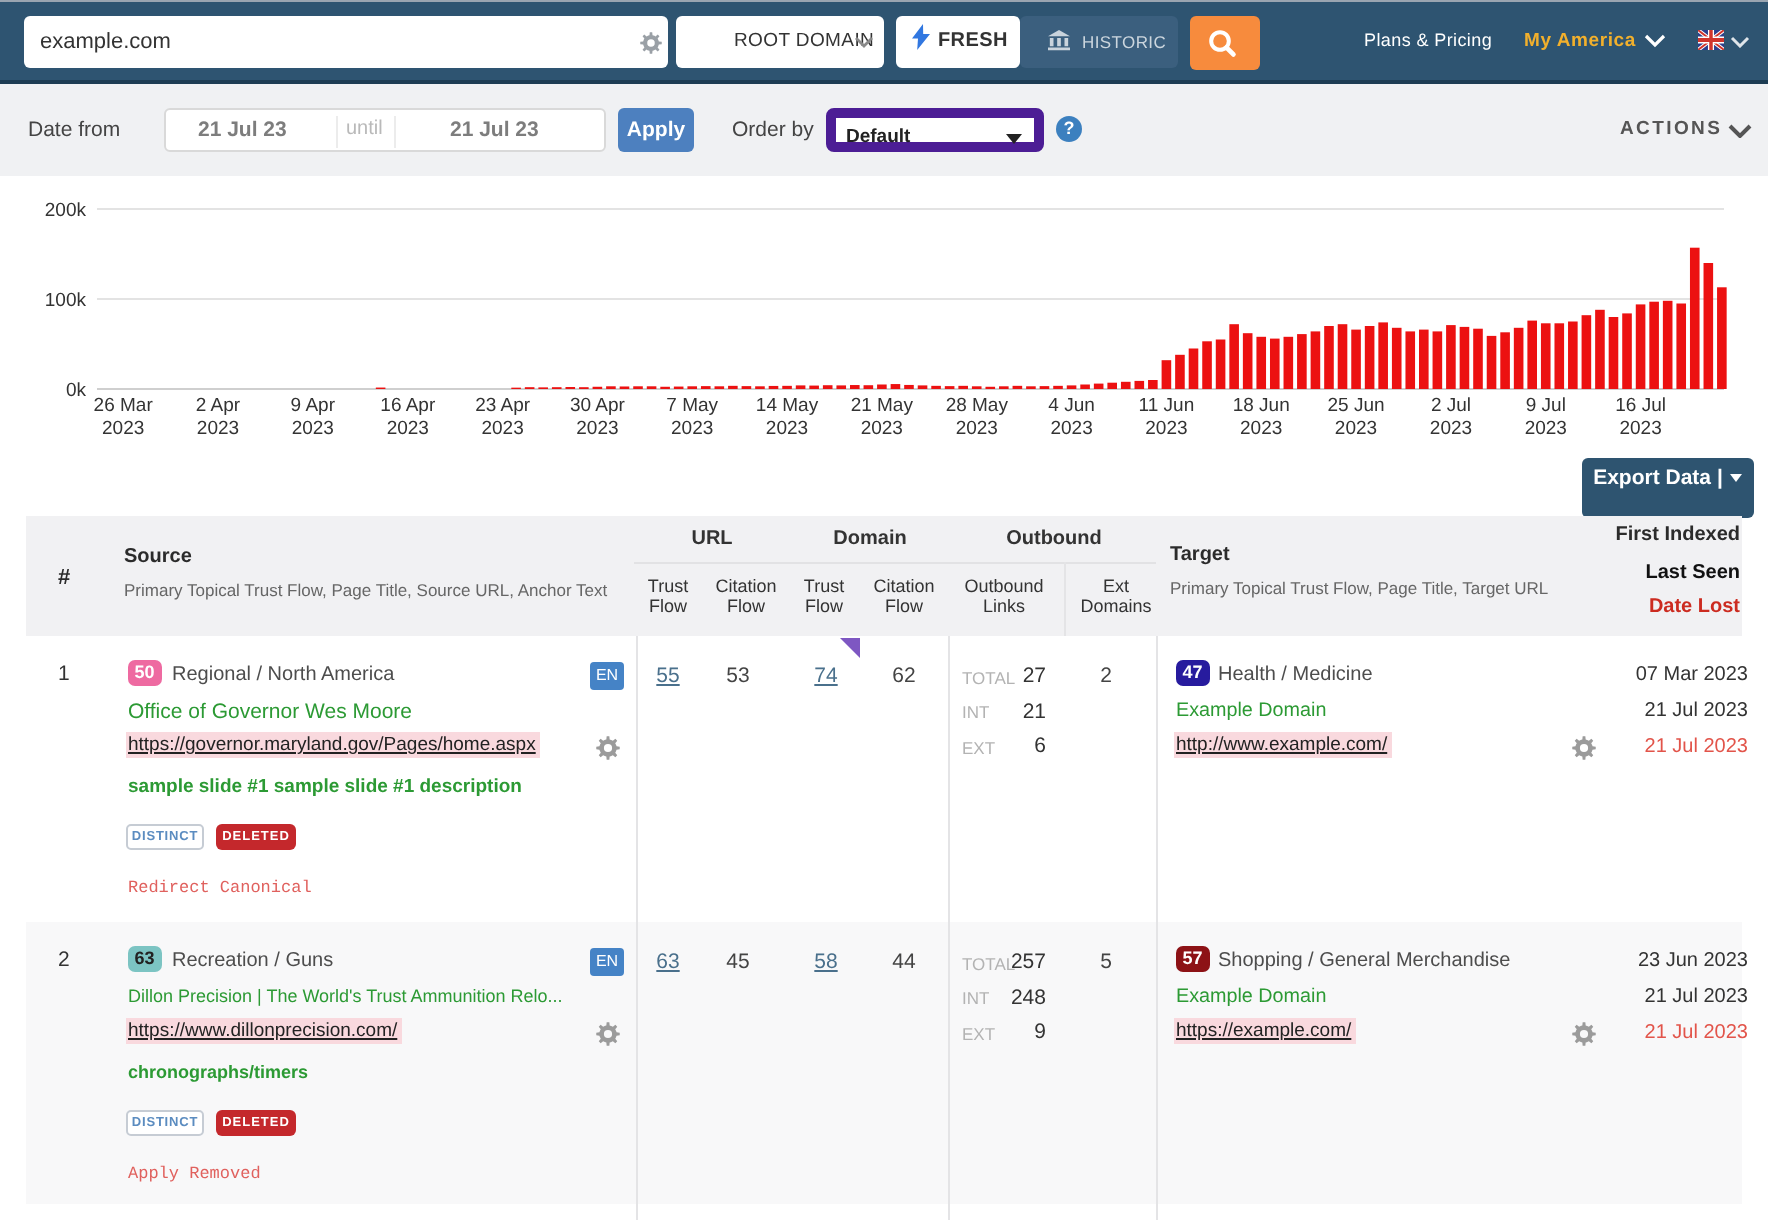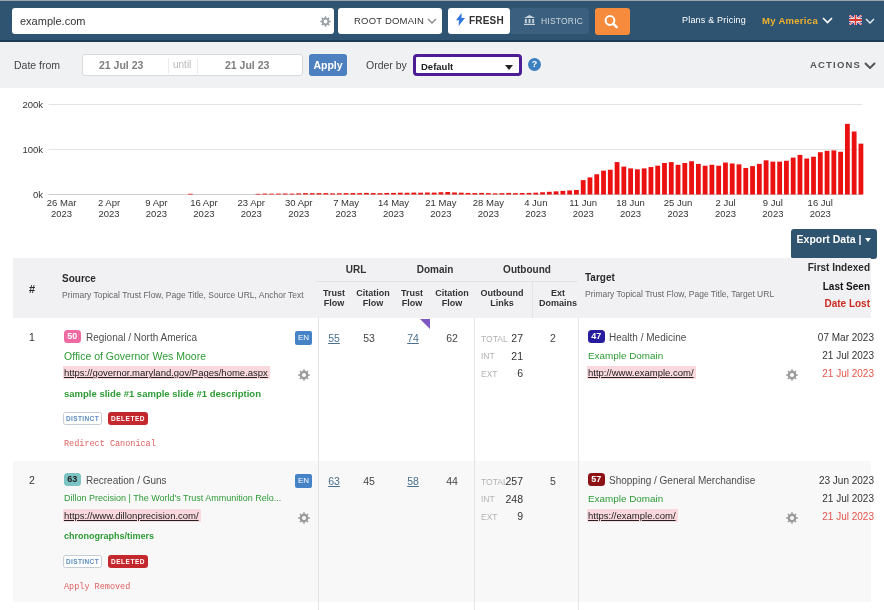--- a/index.html
+++ b/index.html
@@ -4,56 +4,56 @@
 html,body{width:884px;height:610px;overflow:hidden;background:#fff;
  font-family:"Liberation Sans",sans-serif;position:relative}
 .abs{position:absolute}
 div{white-space:nowrap}
 
 .nav{position:absolute;left:0;top:0;width:884px;height:42px;background:#2e5471;
  border-top:1px solid #9aa5b1;border-bottom:2px solid #1d3c53}
 .sin{position:absolute;left:12px;top:8px;width:322px;height:26px;background:#fff;border-radius:3px;
  font-size:11px;color:#333;line-height:26px;padding-left:8px}
 .rdom{position:absolute;left:338px;top:8px;width:104px;height:26px;background:#fff;border-radius:3px;
- font-size:9.5px;color:#333;line-height:26px;padding-left:16px;letter-spacing:.2px}
+ font-size:9.5px;color:#333;line-height:26px;padding-left:29px;letter-spacing:.2px}
 .fresh{position:absolute;left:448px;top:8px;width:62px;height:26px;background:#fff;border-radius:3px;
  font-size:10px;font-weight:bold;color:#333;line-height:26px;letter-spacing:.2px}
 .hist{position:absolute;left:510px;top:8px;width:79px;height:26px;background:#3b5f7e;border-radius:3px;
  font-size:8.5px;color:#ccd6de;line-height:26px;letter-spacing:.2px}
 .srch{position:absolute;left:595px;top:8px;width:35px;height:26.5px;background:#f78b3d;border-radius:3px}
 .npp{position:absolute;left:682px;top:14.5px;font-size:9px;font-weight:normal;color:#fff;letter-spacing:.2px}
 .nma{position:absolute;left:762px;top:14.5px;font-size:9.5px;font-weight:bold;color:#f2b02c;letter-spacing:.3px}
 
 .tbar{position:absolute;left:0;top:42px;width:884px;height:46px;background:#f0f1f3}
 .lab{position:absolute;font-size:10.5px;color:#444}
 .dbox{position:absolute;left:82px;top:12px;width:221px;height:22px;background:#fff;
  border:1px solid #d9d9d9;border-radius:3px}
 .dt{position:absolute;top:3.5px;font-size:10.5px;font-weight:bold;color:#7d7d7d}
 .until{position:absolute;left:90px;top:4px;font-size:10px;color:#b9b9b9}
 .apply{position:absolute;left:309px;top:12px;width:38px;height:22px;background:#4d80bf;border-radius:3px;
  color:#fff;font-size:10.5px;font-weight:bold;text-align:center;line-height:22px}
 .osel{position:absolute;left:413px;top:12px;width:109px;height:22px;background:#fff;
- border:3px solid #4c1d95;border-radius:4px;font-size:9.5px;font-weight:bold;color:#222;line-height:20px;padding-left:5px}
+ border:5px solid #4c1d95;border-radius:4px;font-size:9.5px;font-weight:bold;color:#222;line-height:20px;padding-left:5px}
 .seltri{position:absolute;right:6px;top:8px;width:0;height:0;border-left:4.5px solid transparent;
  border-right:4.5px solid transparent;border-top:5px solid #222}
 .help{position:absolute;left:528px;top:16px;width:13px;height:13px;border-radius:50%;background:#3c80bf;
  color:#fff;font-size:9px;font-weight:bold;text-align:center;line-height:13px}
 .actions{position:absolute;left:810px;top:17px;font-size:9.5px;font-weight:bold;color:#555;letter-spacing:1.2px}
 
 .chart{position:absolute;left:0;top:88px;width:884px;height:140px}
 .export{position:absolute;left:791px;top:229px;width:86px;height:30px;background:#2e5470;border-radius:3px;
  color:#fff;font-size:10.5px;font-weight:bold;text-align:center;line-height:20px}
 
 .thead{position:absolute;left:13px;top:258px;width:858px;height:60px;background:#f1f1f3}
 .row1{position:absolute;left:13px;top:318px;width:858px;height:143px;background:#fff}
 .row2{position:absolute;left:13px;top:461px;width:858px;height:141px;background:#f8f8f9}
 .row3{position:absolute;left:13px;top:602px;width:858px;height:8px;background:#fff}
 .vline{position:absolute;width:1px;background:#e4e4e6;z-index:2}
 .hb{font-weight:bold;color:#2b2b2b}
-.colhead{position:absolute;font-size:9px;font-weight:bold;color:#333;text-align:center;line-height:10px}
+.colhead{position:absolute;font-size:9px;font-weight:normal;color:#333;text-align:center;line-height:10px}
 .ghead{position:absolute;font-size:10px;font-weight:bold;color:#333;text-align:center}
 .tf{position:absolute;width:16.5px;height:13.5px;border-radius:3.5px;color:#fff;font-size:9px;font-weight:bold;
  text-align:center;line-height:13.5px}
 .en{position:absolute;width:17px;height:14px;border-radius:2px;background:#4583c6;color:#fff;
  font-size:8px;font-weight:normal;text-align:center;line-height:14px}
 .cat{position:absolute;font-size:10px;color:#4d4d4d}
 .glink{position:absolute;font-size:10.5px;color:#2c9a34}
 .ganchor{position:absolute;font-size:9.5px;font-weight:bold;color:#2c9a34}
 .hurl{position:absolute;font-size:9.5px;color:#222;background:#f9d9de;text-decoration:underline;padding:1px 2px 1px 1px}
 .distinct{position:absolute;width:39px;height:13.5px;border:1px solid #c6ccd4;border-radius:2.5px;background:#fff;

